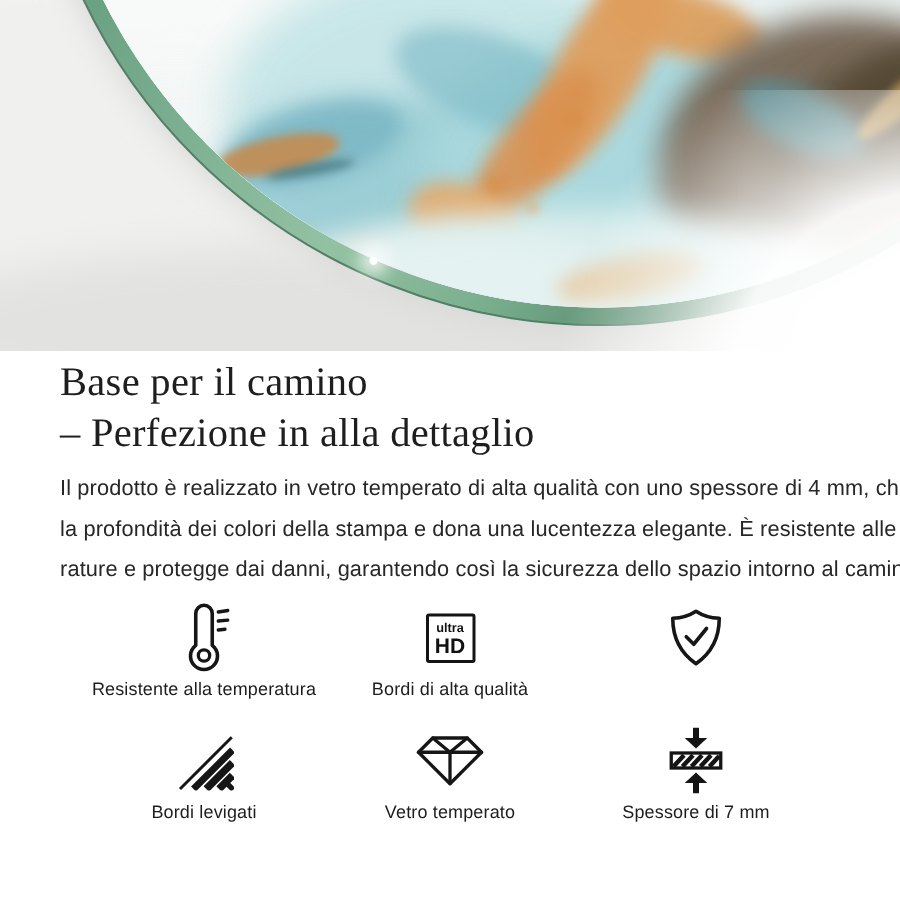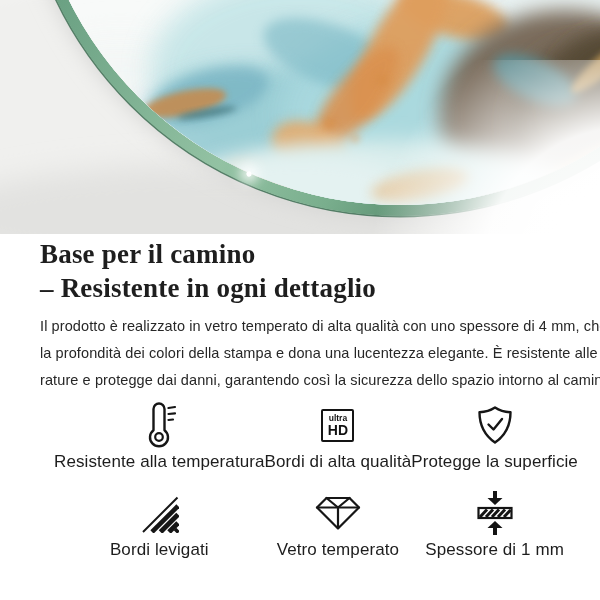--- a/index.html
+++ b/index.html
@@ -4,33 +4,33 @@
 <style>
   html,body{margin:0;padding:0;background:#ffffff;}
   body{width:600px;height:600px;overflow:hidden;font-family:"Liberation Sans",sans-serif;}
   .page{width:600px;height:600px;background:#fff;position:relative;}
 
   .hero{width:600px;height:234px;position:relative;overflow:hidden;}
   .hero svg{display:block;}
 
   .content{padding:0 40px;}
 
-  .title{font-family:"Liberation Serif","DejaVu Serif",serif;font-weight:700;
+  .title{font-family:"Liberation Serif","DejaVu Serif",serif;font-weight:400;
          font-size:27px;line-height:34px;color:#1e1e1e;margin:0;padding-top:3px;
          letter-spacing:.2px;}
 
   .desc{margin-top:8px;font-size:14.5px;line-height:27px;color:#272727;
         letter-spacing:.1px;}
   .desc div{white-space:nowrap;}
 
   .features{margin-top:9px;display:grid;grid-template-columns:1fr 1fr 1fr;
             grid-row-gap:19px;padding:0 14px;}
   .feature{display:flex;flex-direction:column;align-items:center;}
   .icon-box{height:44px;display:flex;align-items:center;justify-content:center;}
-  .feature .label{margin-top:5px;font-size:17px;color:#1d1d1d;letter-spacing:.1px;
+  .feature .label{margin-top:5px;font-size:12px;color:#1d1d1d;letter-spacing:.1px;
                   white-space:nowrap;}
 
   .uhd{width:29px;height:29px;border:2.5px solid #141414;border-radius:2px;
        display:flex;flex-direction:column;align-items:center;justify-content:center;
        color:#111;}
   .uhd .l1{font-size:8.5px;font-weight:bold;line-height:9px;}
   .uhd .l2{font-size:14px;font-weight:bold;line-height:14px;}
 </style>
 </head>
 <body>
@@ -130,21 +130,21 @@
       <g transform="rotate(-18 196 128)" opacity="0.7">
         <line x1="184" y1="128" x2="208" y2="128" stroke="#ffffff" stroke-width="1.6" filter="url(#b3)"></line>
         <line x1="196" y1="120" x2="196" y2="136" stroke="#ffffff" stroke-width="1.4" filter="url(#b3)"></line>
       </g>
     </svg>
   </div>
 
   <div class="content">
     <h1 class="title">
       <div>Base per il camino</div>
-      <div>– Resistente in ogni dettaglio</div>
+      <div>– Perfezione in alla dettaglio</div>
     </h1>
 
     <div class="desc">
       <div>Il prodotto è realizzato in vetro temperato di alta qualità con uno spessore di 4 mm, che esalta</div>
       <div>la profondità dei colori della stampa e dona una lucentezza elegante. È resistente alle alte tempe-</div>
       <div>rature e protegge dai danni, garantendo così la sicurezza dello spazio intorno al camino per anni.</div>
     </div>
 
     <div class="features">
 
@@ -171,21 +171,20 @@
         <div class="label">Bordi di alta qualità</div>
       </div>
 
       <div class="feature">
         <div class="icon-box">
           <svg width="38" height="40" viewBox="0 0 38 40" fill="none" stroke="#161616" stroke-width="2.4" stroke-linejoin="round" stroke-linecap="round">
             <path d="M19 2.5 C23.5 5.5 29 7 34.5 7.2 C34.5 17 32 28.5 19 37.5 C6 28.5 3.5 17 3.5 7.2 C9 7 14.5 5.5 19 2.5 Z"></path>
             <path d="M12.5 19.5 L17.5 24.5 L26 14"></path>
           </svg>
         </div>
-        <div class="label">Protegge la superficie</div>
       </div>
 
       <div class="feature">
         <div class="icon-box">
           <svg width="40" height="40" viewBox="0 0 40 40" stroke="#161616">
             <line x1="4" y1="39" x2="38.5" y2="4.5" stroke-width="2"></line>
             <line x1="13" y1="39" x2="39" y2="13" stroke-width="4.6"></line>
             <line x1="21.5" y1="39" x2="39" y2="21.5" stroke-width="5"></line>
             <line x1="30" y1="39" x2="39" y2="30" stroke-width="5"></line>
             <line x1="36.5" y1="39" x2="39" y2="36.5" stroke-width="5"></line>
@@ -218,18 +217,18 @@
                 <line x1="10" y1="26" x2="17" y2="18.5"></line>
                 <line x1="16" y1="26" x2="23" y2="18.5"></line>
                 <line x1="22" y1="26" x2="29" y2="18.5"></line>
                 <line x1="28" y1="26" x2="34.5" y2="19"></line>
               </g>
             </g>
             <polygon points="11.5,37 26.5,37 19,30"></polygon>
             <rect x="17" y="36.5" width="4" height="7.5"></rect>
           </svg>
         </div>
-        <div class="label">Spessore di 1 mm</div>
+        <div class="label">Spessore di 7 mm</div>
       </div>
 
     </div>
   </div>
 </div>
 
 </body></html>

